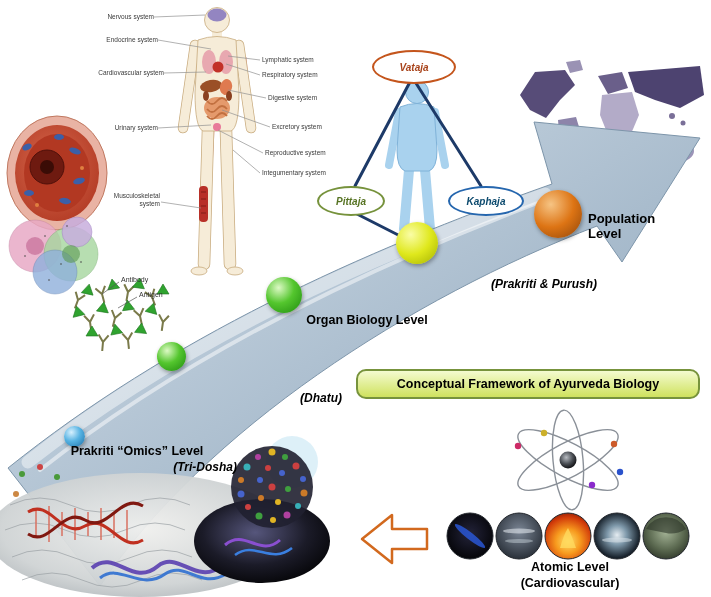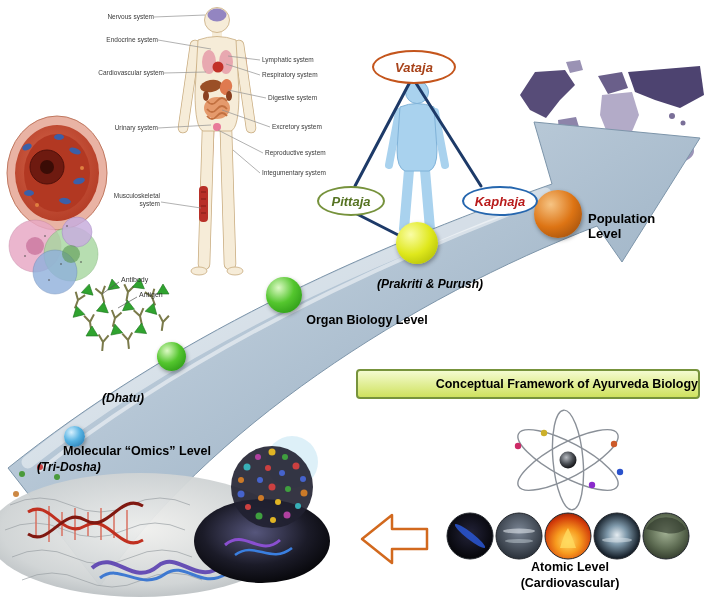--- a/index.html
+++ b/index.html
@@ -5,32 +5,32 @@
   html,body{margin:0;padding:0;background:#fff;}
   .canvas{position:relative;width:711px;height:597px;background:#ffffff;overflow:hidden;
           font-family:"Liberation Sans",sans-serif;}
   svg.bg{position:absolute;left:0;top:0;z-index:1;}
   .label{position:absolute;z-index:3;}
   .anat{font-size:6.5px;color:#3a3a3a;line-height:1.2;}
   .anat.l{text-align:right;}
   .anat.r{text-align:left;}
   .immuno{font-size:7px;color:#333;}
   .lvl-name{font-weight:bold;font-size:12.5px;color:#000;text-align:center;line-height:1.15;}
-  .lvl-sub{font-weight:bold;font-style:italic;font-size:12px;color:#000;text-align:left;}
+  .lvl-sub{font-weight:bold;font-style:italic;font-size:12px;color:#000;text-align:right;}
   .sphere{position:absolute;border-radius:50%;z-index:3;box-shadow:1px 2px 4px rgba(0,0,0,.35);}
   .sph-blue{background:radial-gradient(circle at 35% 30%,#d6f0fe,#55b2e2 45%,#1d6ea6 100%);}
   .sph-green{background:radial-gradient(circle at 35% 30%,#dcf9c4,#54c62e 45%,#1e8a0e 100%);}
   .sph-yellow{background:radial-gradient(circle at 35% 30%,#fafda6,#dfe81c 50%,#a3b000 100%);}
   .sph-orange{background:radial-gradient(circle at 35% 30%,#f6c484,#dd7414 50%,#8d440a 100%);}
   .dosha{position:absolute;z-index:4;background:#fff;border-radius:50%;display:flex;align-items:center;
-         justify-content:center;font-weight:bold;font-style:italic;font-size:13px;}
+         justify-content:center;font-weight:bold;font-style:italic;font-size:10px;}
   .titlebox{position:absolute;z-index:4;left:356px;top:369px;width:340px;height:26px;
-            border:2px solid #77933c;border-radius:4px;
+            border:2px solid #77933c;border-radius:10px;
             background:linear-gradient(#f4fbd0,#cfe25e);
-            display:flex;align-items:center;justify-content:flex-end;
+            display:flex;align-items:center;justify-content:center;
             font-weight:bold;font-size:12.5px;color:#000;}
 </style>
 </head>
 <body>
 
 <div class="canvas">
 
 <svg class="bg" width="711" height="597" viewBox="0 0 711 597">
   <defs>
     <linearGradient id="arrowGrad" x1="0%" y1="0%" x2="100%" y2="100%">
@@ -331,23 +331,23 @@
 </svg>
 
 <div class="sphere sph-blue" style="left:64px;top:426px;width:21px;height:21px"></div>
 <div class="sphere sph-green" style="left:157px;top:342px;width:29px;height:29px"></div>
 <div class="sphere sph-green" style="left:266px;top:277px;width:36px;height:36px"></div>
 <div class="sphere sph-yellow" style="left:396px;top:222px;width:42px;height:42px"></div>
 <div class="sphere sph-orange" style="left:534px;top:190px;width:48px;height:48px"></div>
 
 <div class="dosha" style="left:372px;top:50px;width:80px;height:30px;border:2.5px solid #c4551c;color:#a8431a">Vataja</div>
 <div class="dosha" style="left:317px;top:186px;width:64px;height:26px;border:2.5px solid #76923c;color:#567322">Pittaja</div>
-<div class="dosha" style="left:462px;top:186px;width:72px;height:26px;border:2.5px solid #2566ae;color:#b91c1c">Kaphaja</div>
-
-<div class="label lvl-name" style="left:37px;top:444px;width:200px">Molecular “Omics” Level</div>
+<div class="dosha" style="left:448px;top:186px;width:72px;height:26px;border:2.5px solid #2566ae;color:#0c4a6e">Kaphaja</div>
+
+<div class="label lvl-name" style="left:37px;top:444px;width:200px">Prakriti “Omics” Level</div>
 <div class="label lvl-sub" style="left:37px;top:460px;width:200px">(Tri-Dosha)</div>
 <div class="label lvl-sub" style="left:102px;top:391px;width:240px">(Dhatu)</div>
 <div class="label lvl-name" style="left:267px;top:313px;width:200px">Organ Biology Level</div>
 <div class="label lvl-sub" style="left:377px;top:277px;width:220px">(Prakriti &amp; Purush)</div>
 <div class="label lvl-name" style="left:588px;top:212px;width:86px;text-align:left;font-size:13px">Population Level</div>
 
 <div class="titlebox">
   <span>Conceptual Framework of Ayurveda Biology</span>
 </div>
 

